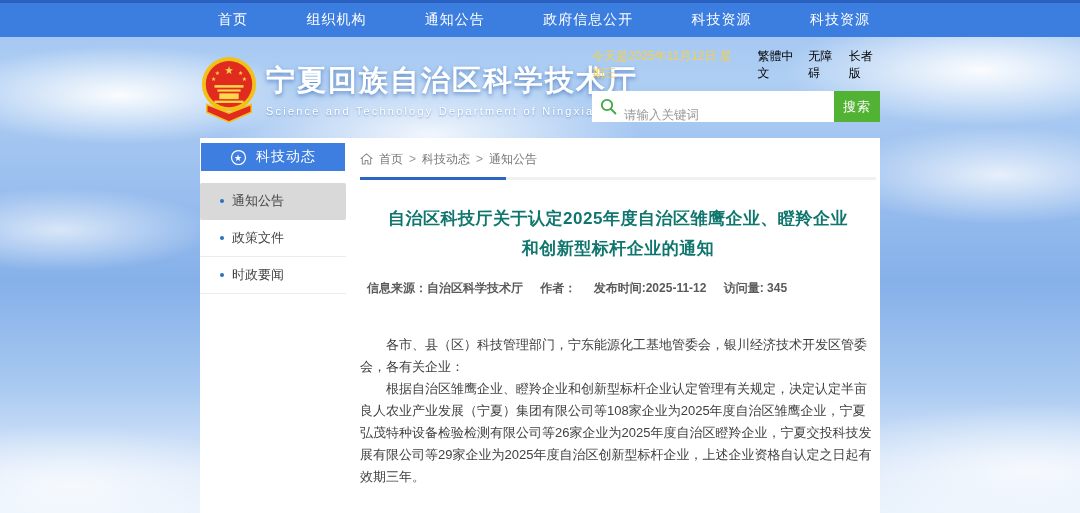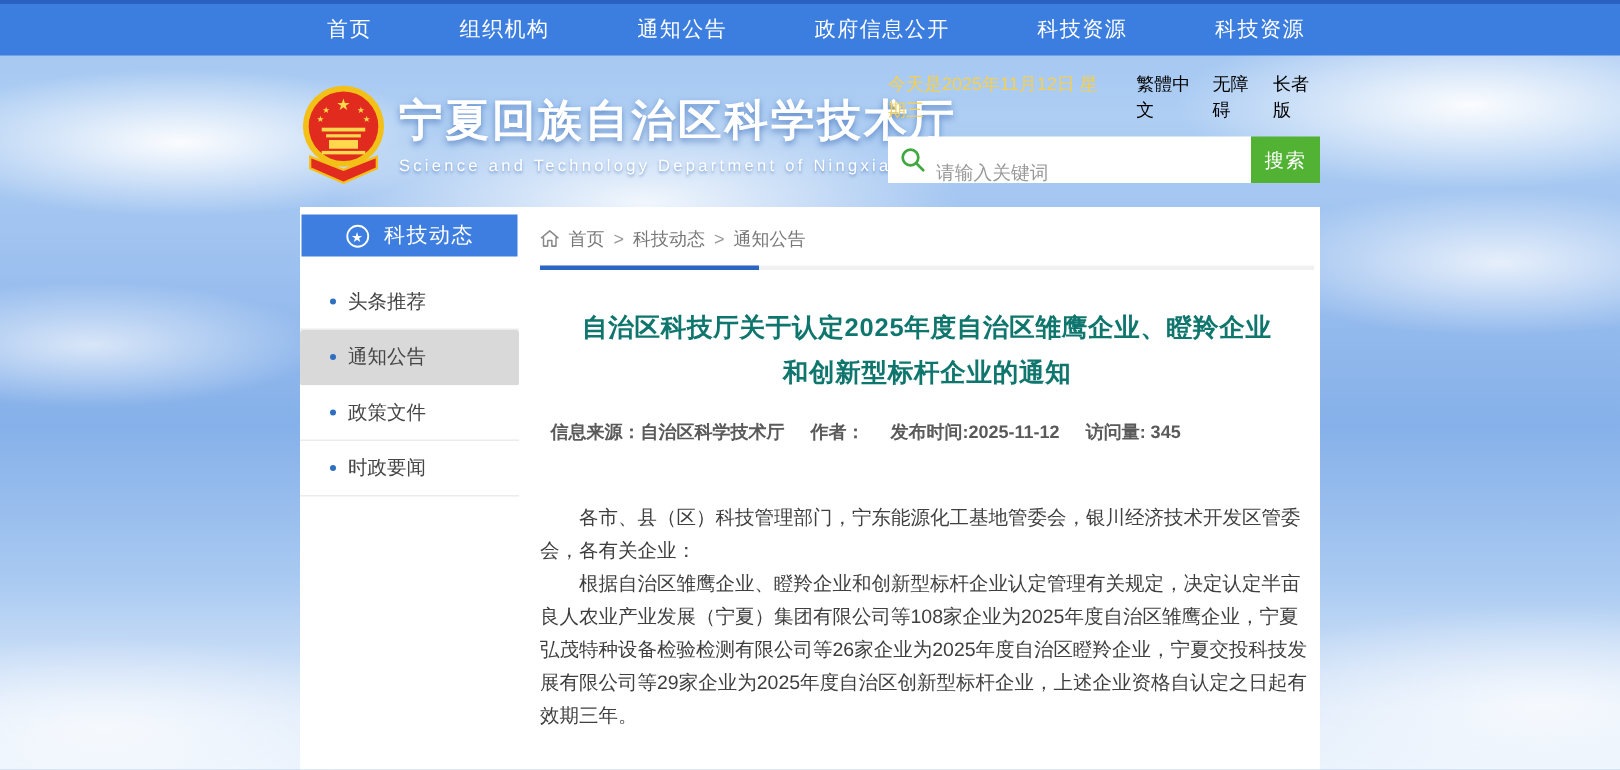--- a/index.html
+++ b/index.html
@@ -160,24 +160,20 @@
     <div class="sidebar-header">
       <span style="display:inline-flex;">
         <svg width="17" height="17" viewBox="0 0 18 18">
           <circle cx="9" cy="9" r="7.4" fill="none" stroke="#fff" stroke-width="1.3"></circle>
           <text x="9" y="12.8" font-size="9.5" fill="#fff" text-anchor="middle">★</text>
         </svg>
       </span>
       <span>科技动态</span>
     </div>
     <ul class="side-list">
-      <li class="side-item">
-        <span class="dot"></span>
-        <span>头条推荐</span>
-      </li>
       <li class="side-item active">
         <span class="dot"></span>
         <span>通知公告</span>
       </li>
       <li class="side-item">
         <span class="dot"></span>
         <span>政策文件</span>
       </li>
       <li class="side-item">
         <span class="dot"></span>

